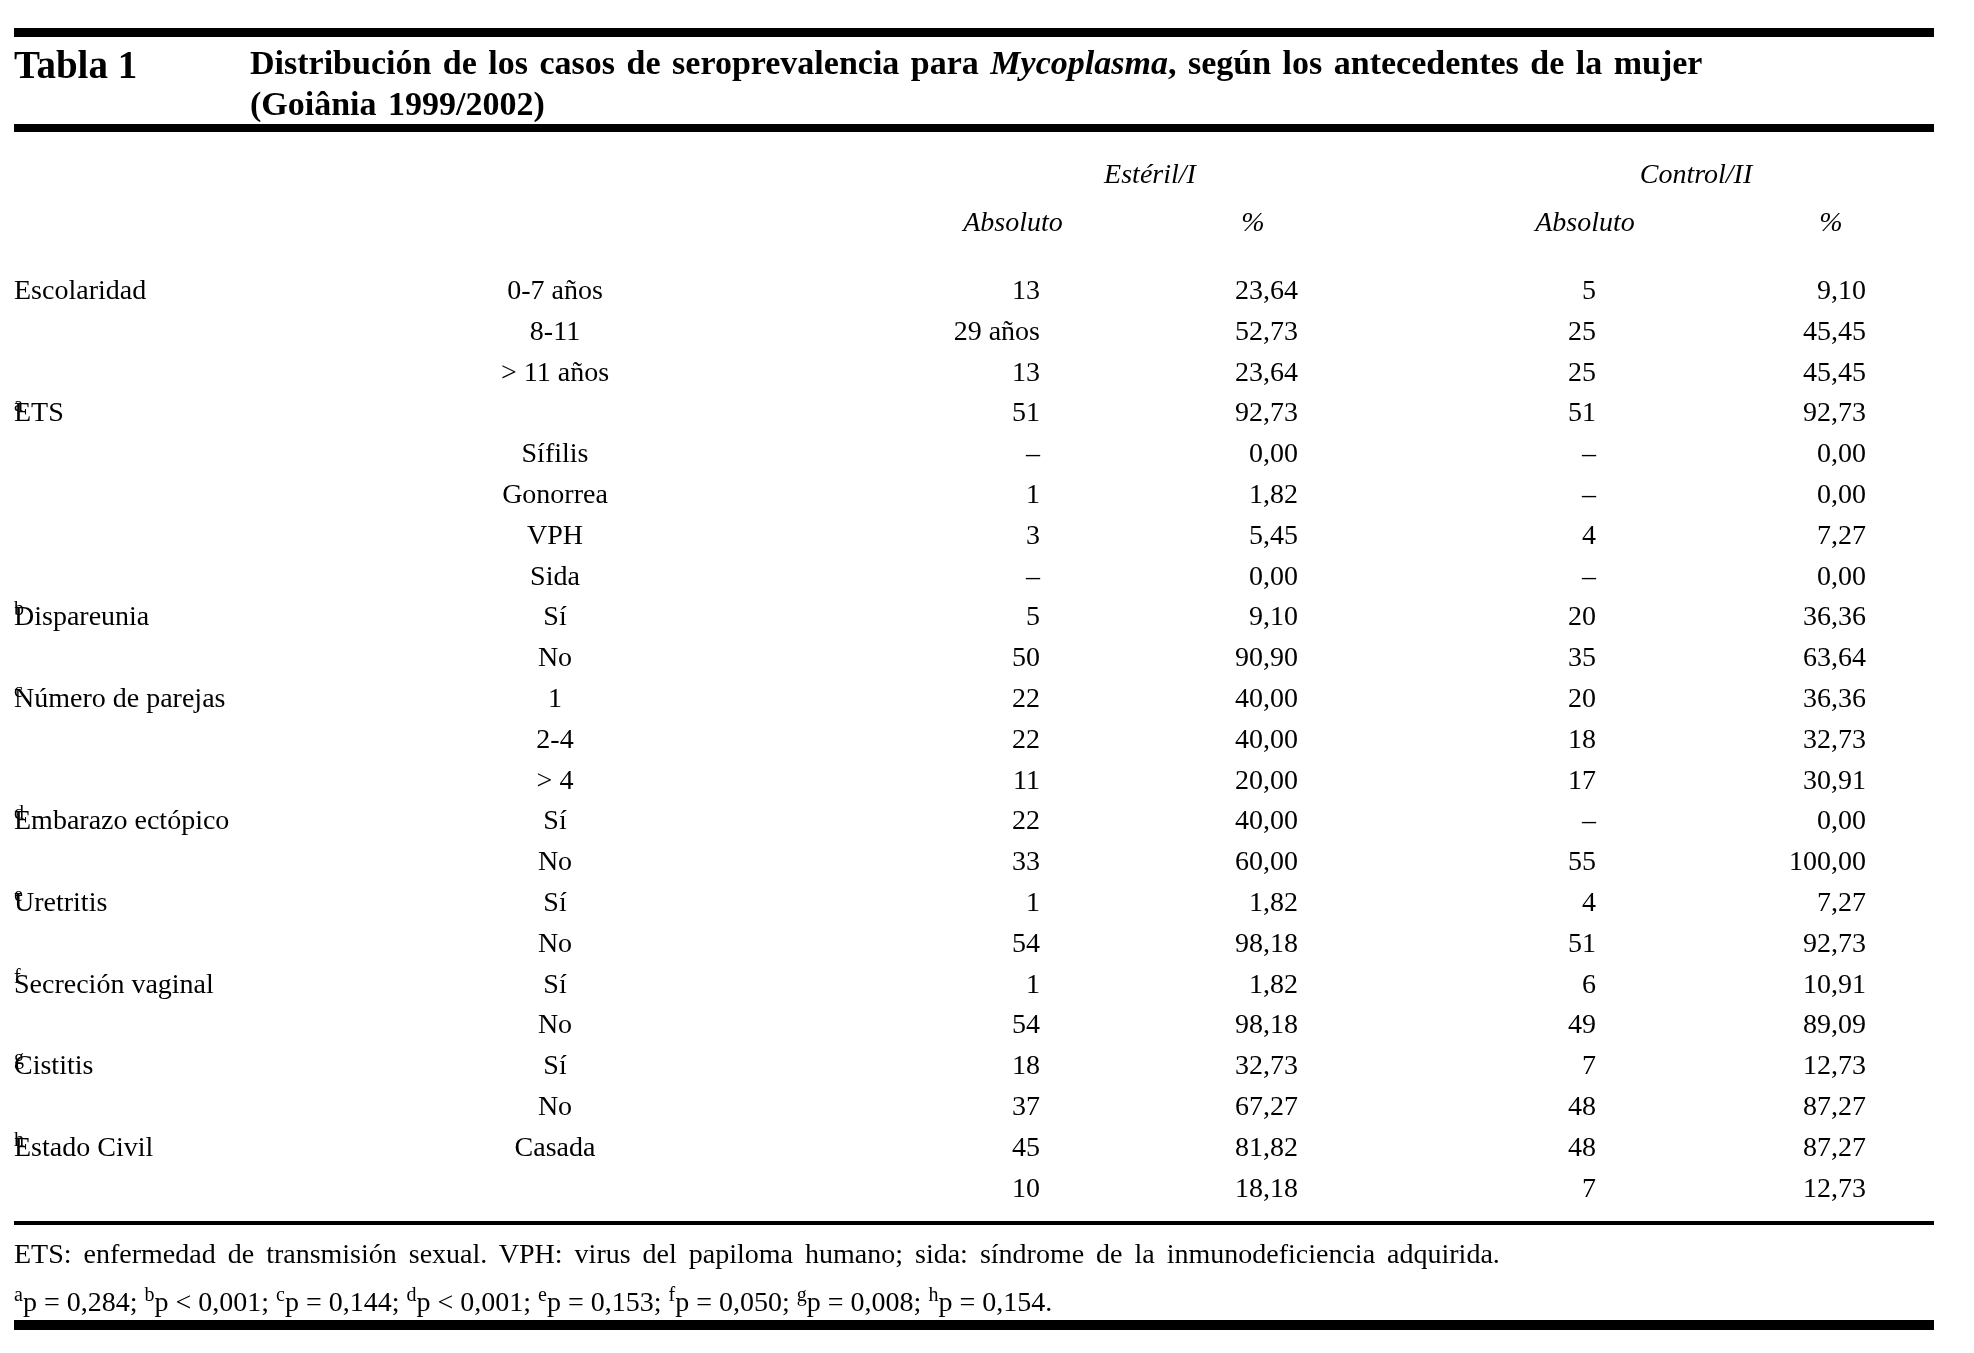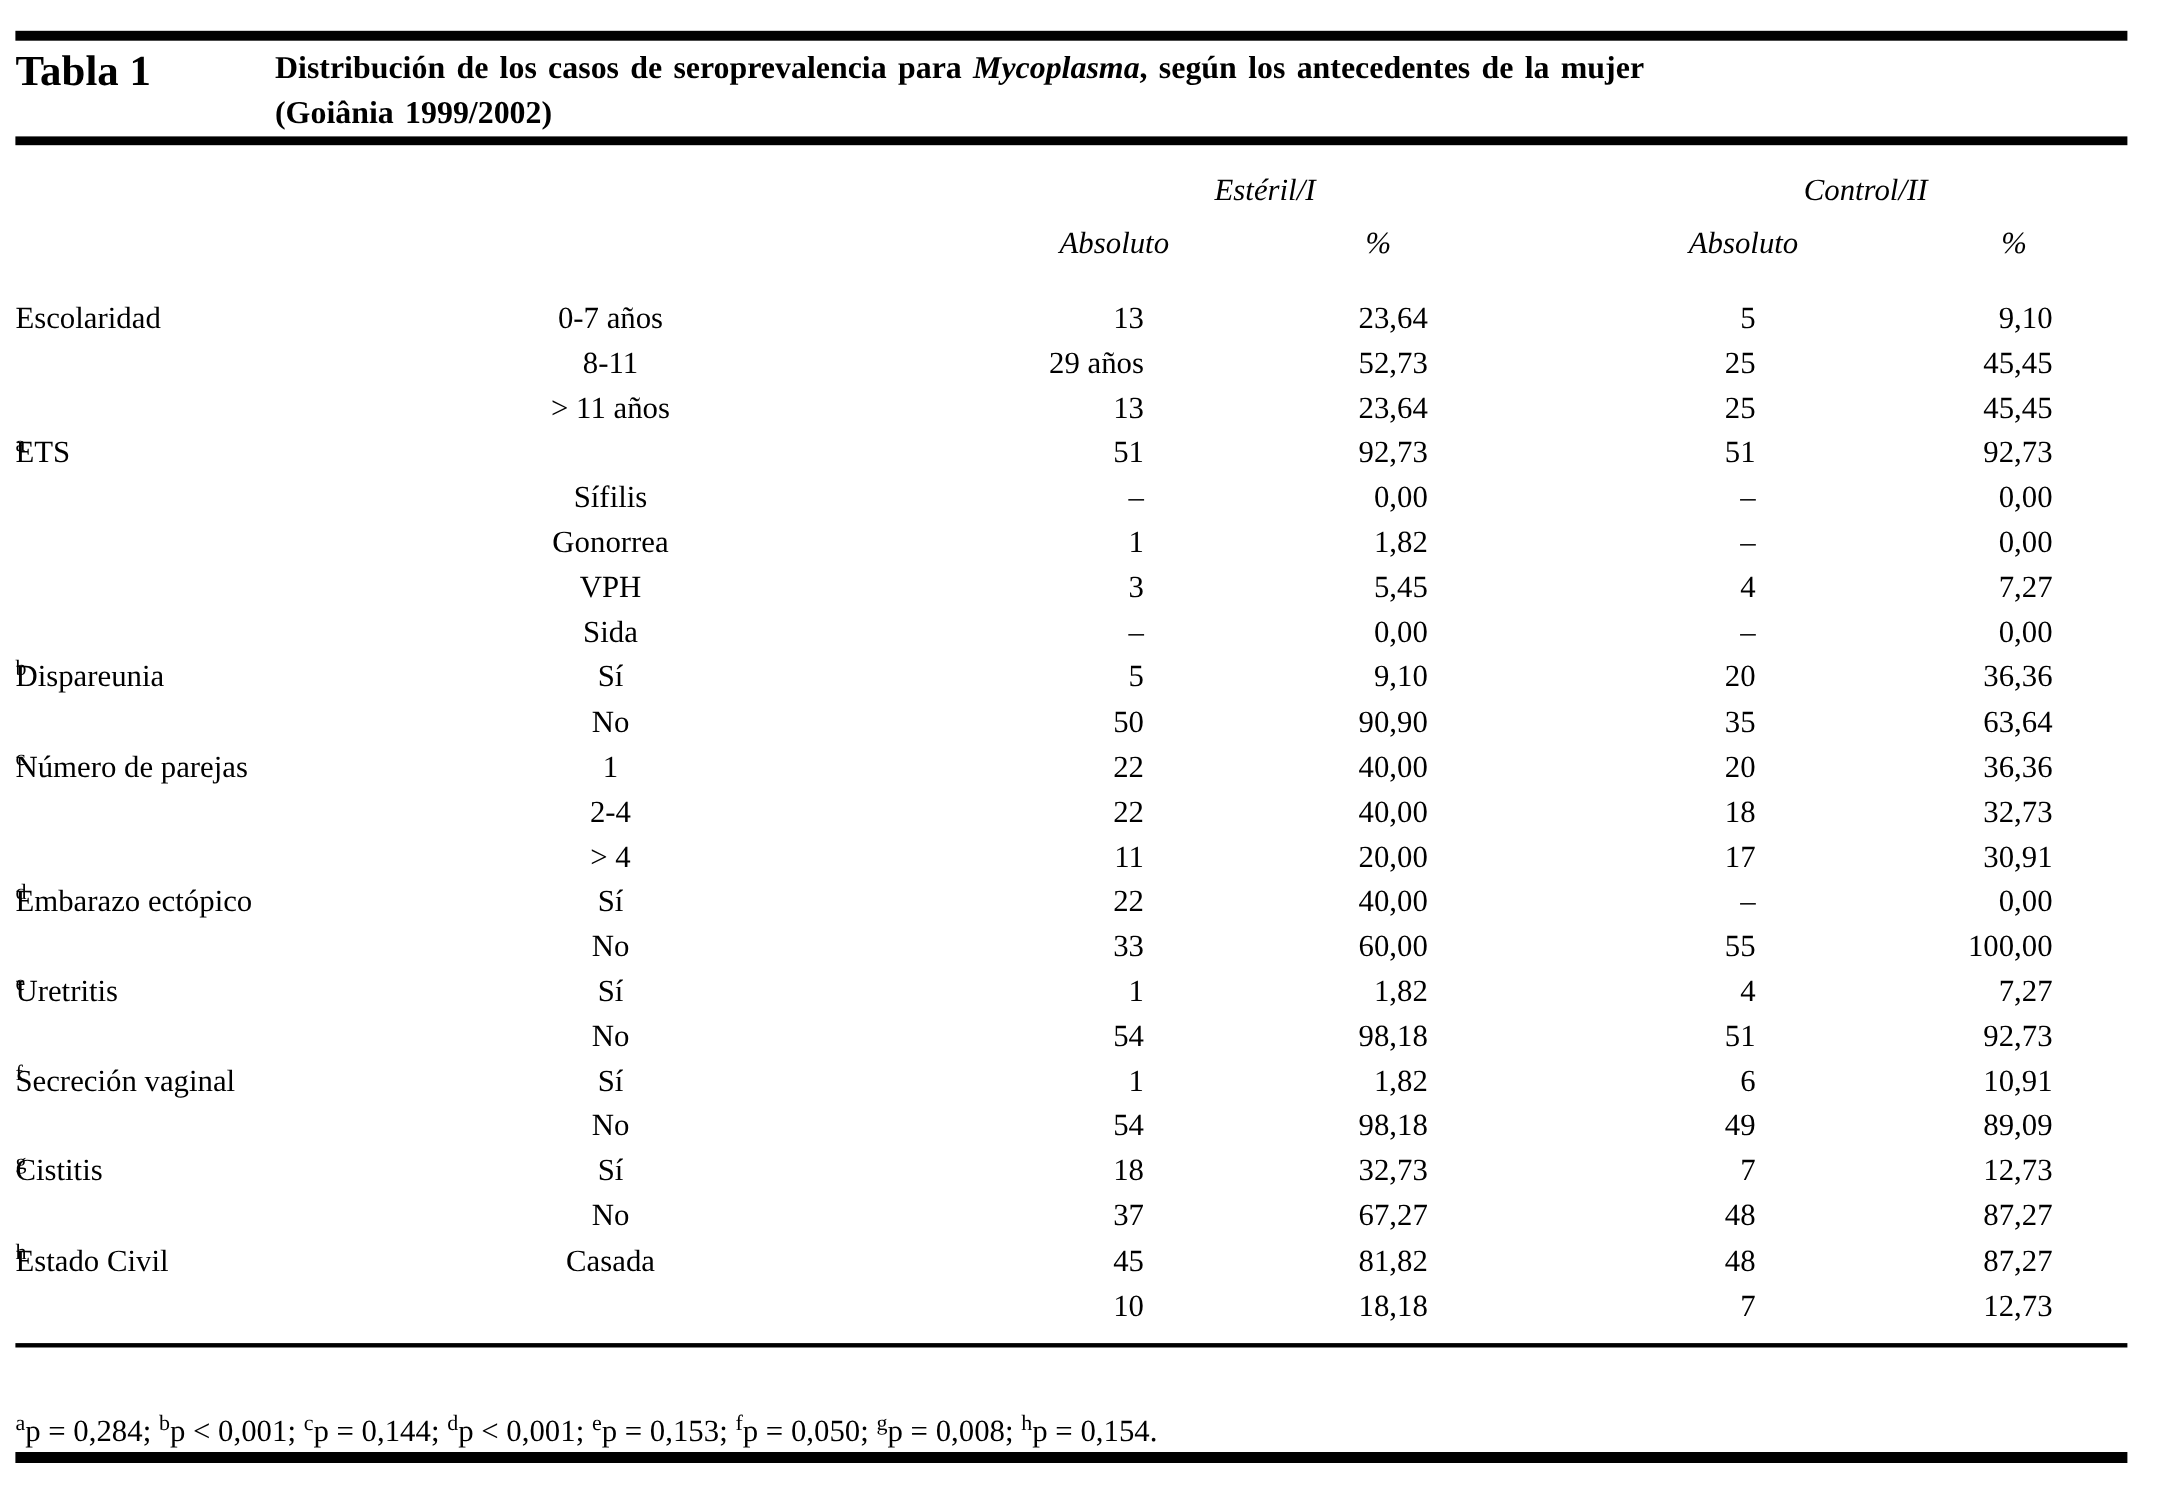--- a/index.html
+++ b/index.html
@@ -28,21 +28,21 @@
   .rule-bottom { top: 1320px; height: 10px; }
 
   
   .title-block { position: absolute; top: 42px; left: 0; width: 1974px; }
   .table-label {
     position: absolute; left: 14px; top: 0;
     font-weight: bold; font-size: 39px; white-space: nowrap;
   }
   .table-title {
     position: absolute; left: 250px; top: 0; width: 1560px;
-    font-weight: bold; font-size: 29px; line-height: 41px;
+    font-weight: bold; font-size: 34px; line-height: 41px;
     word-spacing: 3px;
   }
   .table-title .it { font-style: italic; }
 
   
   .colhead {
     position: absolute;
     font-style: italic;
     font-size: 28px;
     white-space: nowrap;
@@ -302,20 +302,21 @@
       <span class="cat"><span class="cat-text"></span><sup class="cat-sup catsup"></sup></span>
       <span class="v1">10</span>
       <span class="p1">18,18</span>
       <span class="v2">7</span>
       <span class="p2">12,73</span>
     </div>
   </div>
 
   <div class="hrule rule-foot"></div>
 
+  <div class="footnote1">ETS: enfermedad de transmisión sexual. VPH: virus del papiloma humano; sida: síndrome de la inmunodeficiencia adquirida.</div>
   <div class="footnote2">
     <span class="fn-part"><sup class="fn-sup">a</sup><span class="fn-text">p = 0,284; </span></span>
   
     <span class="fn-part"><sup class="fn-sup">b</sup><span class="fn-text">p &lt; 0,001; </span></span>
   
     <span class="fn-part"><sup class="fn-sup">c</sup><span class="fn-text">p = 0,144; </span></span>
   
     <span class="fn-part"><sup class="fn-sup">d</sup><span class="fn-text">p &lt; 0,001; </span></span>
   
     <span class="fn-part"><sup class="fn-sup">e</sup><span class="fn-text">p = 0,153; </span></span>

